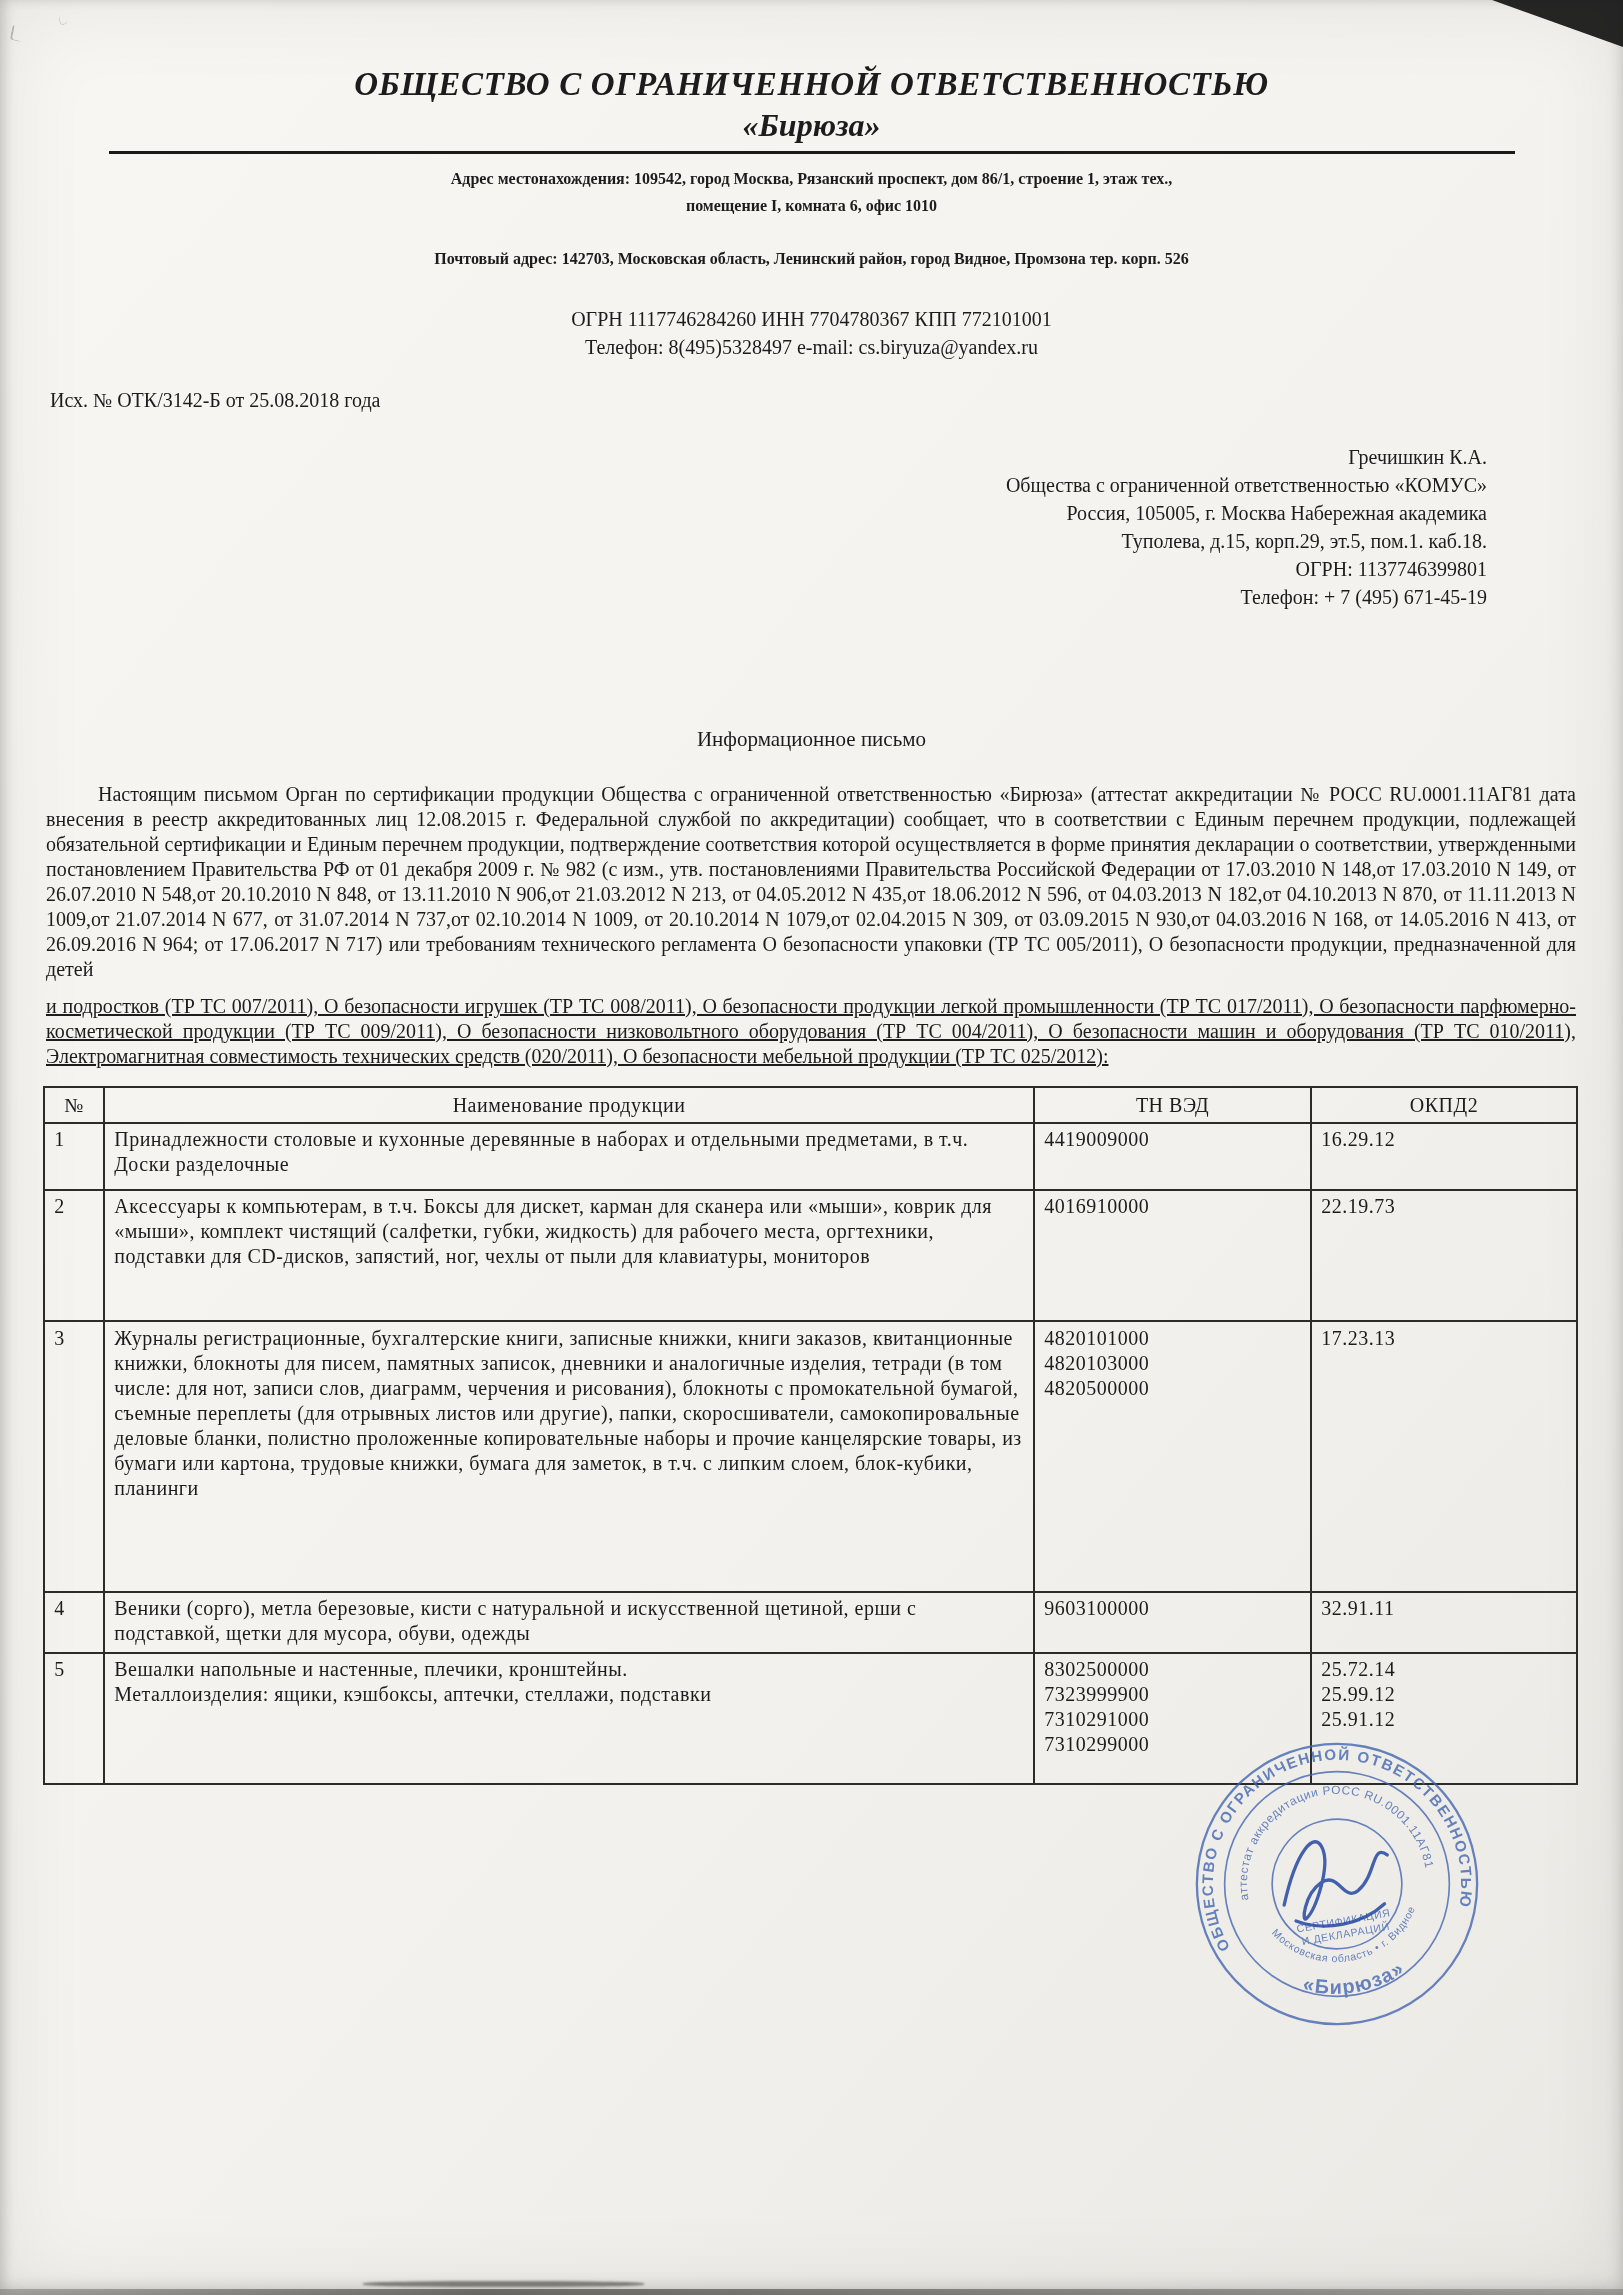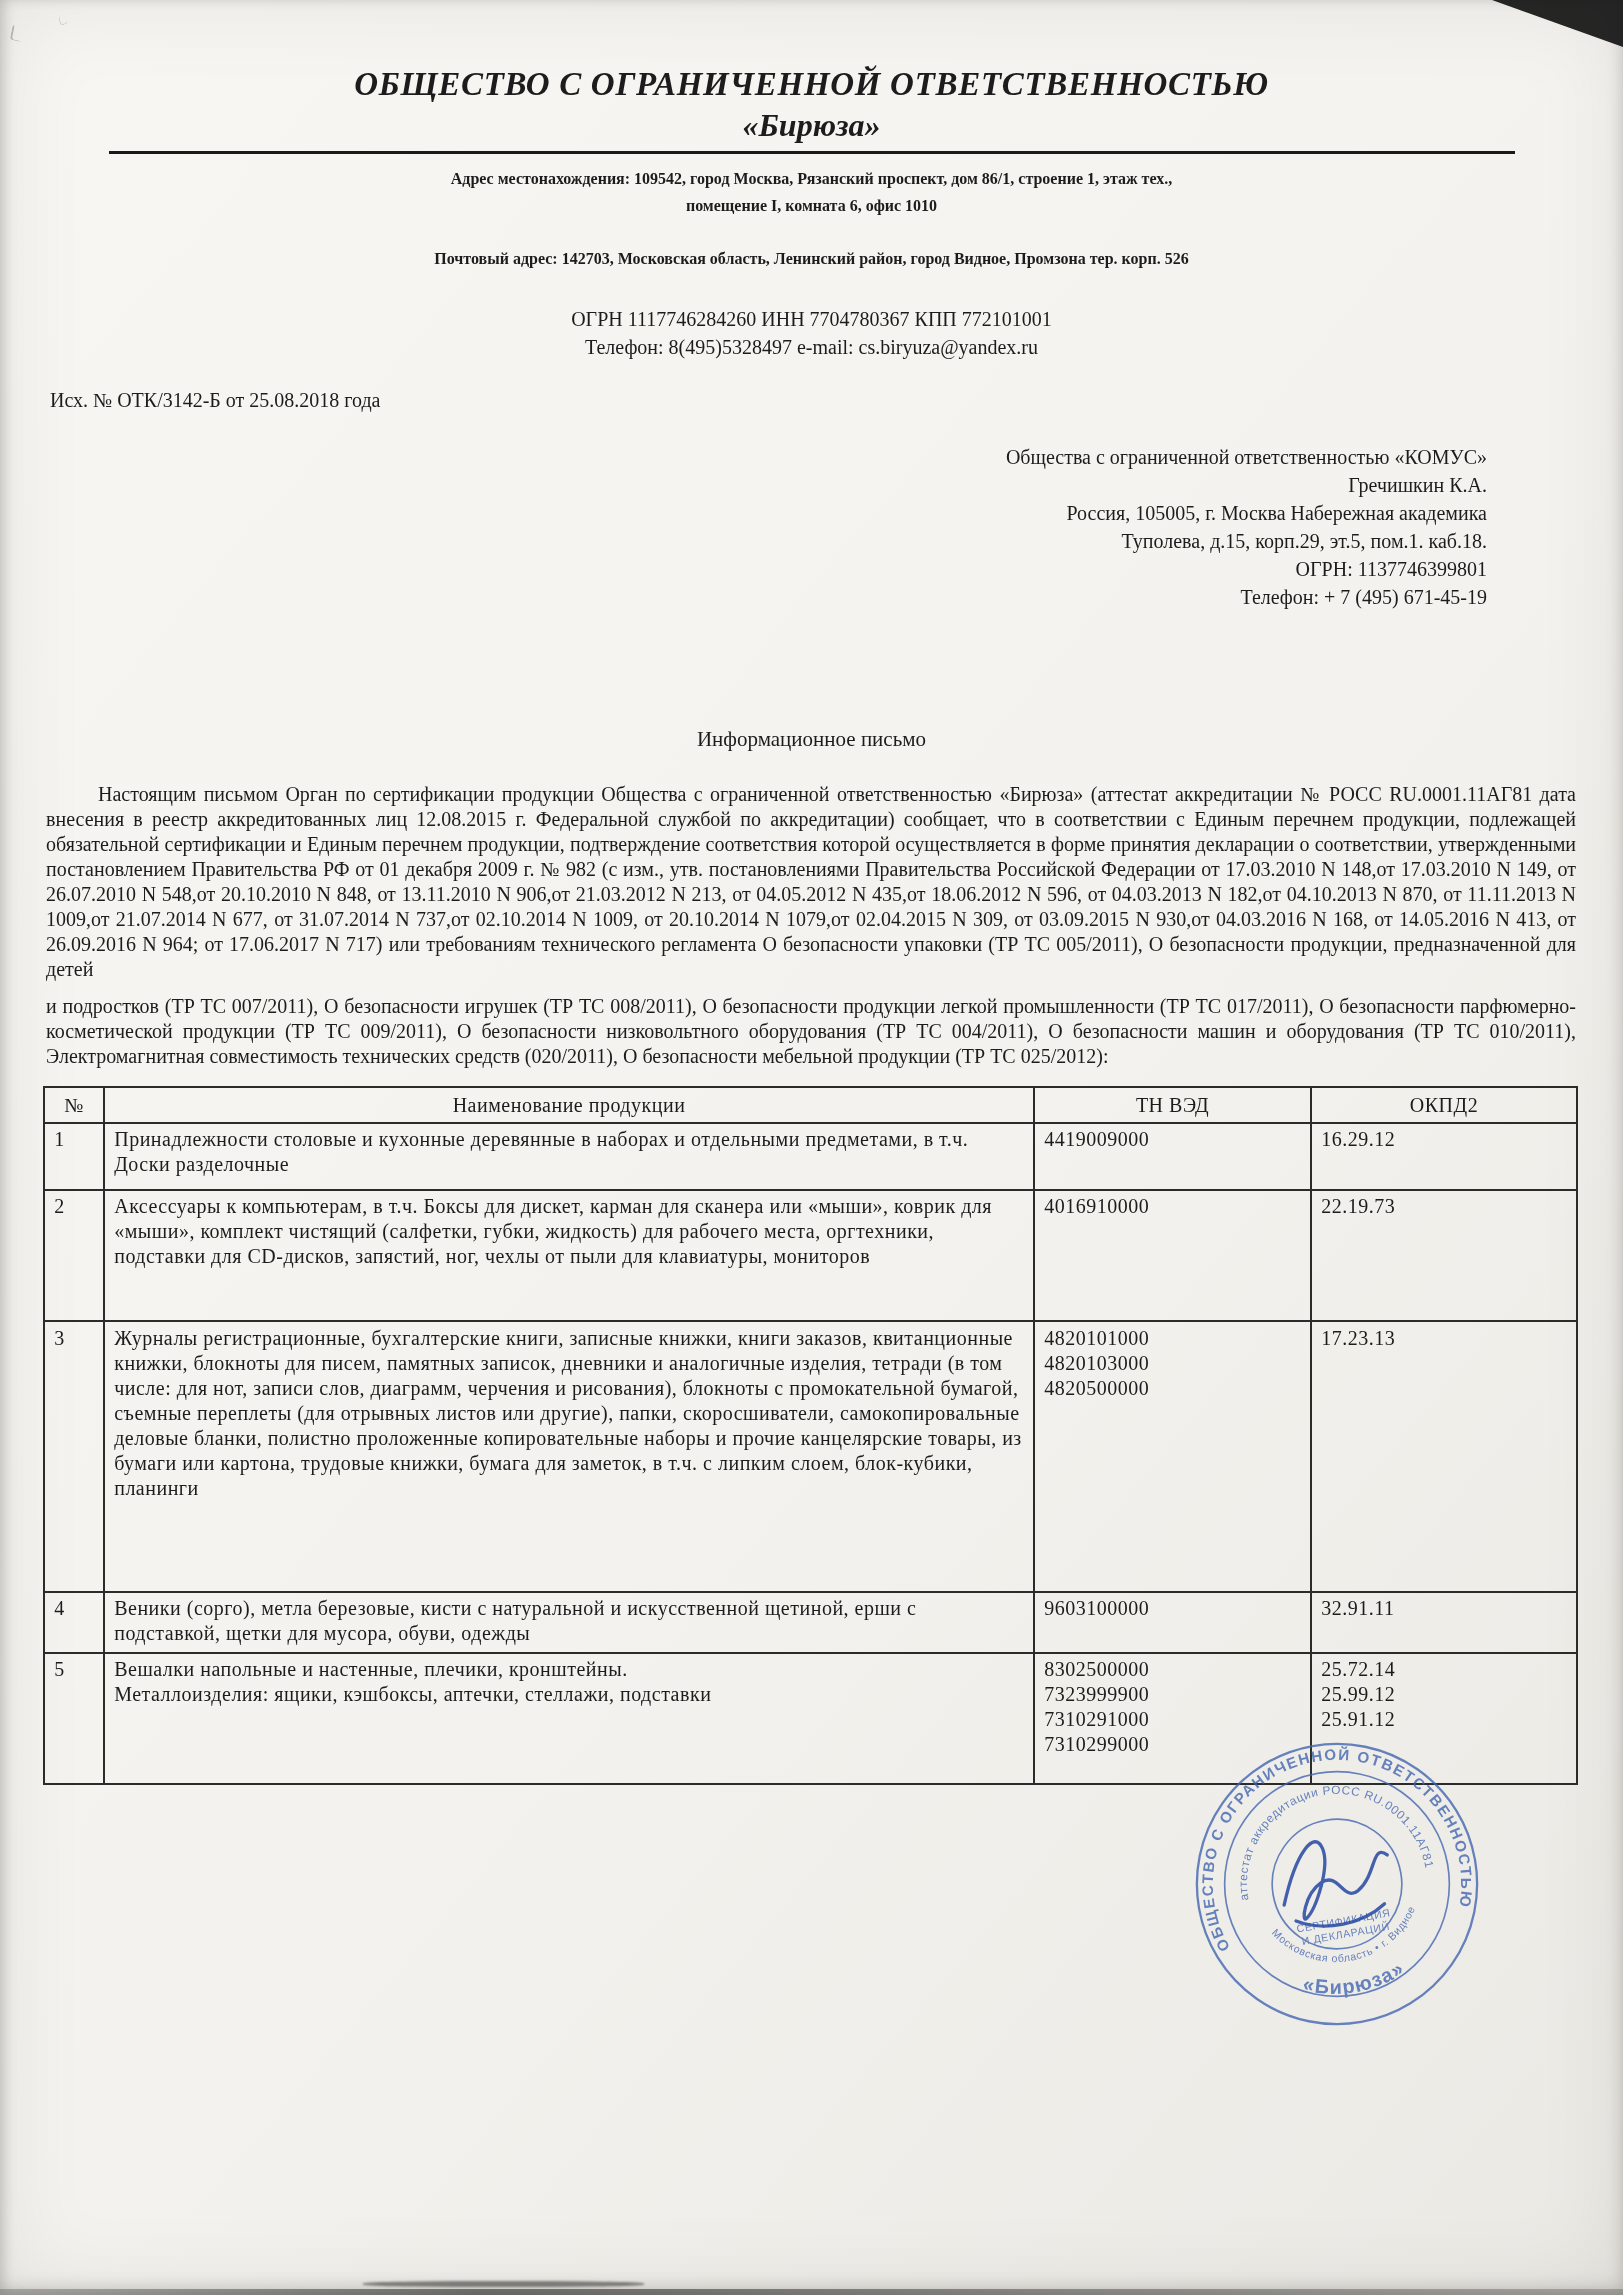--- a/index.html
+++ b/index.html
@@ -71,21 +71,21 @@
     margin-top:30px; padding-right:136px;
     text-align:right; font-size:20px; line-height:28px;
   }
 
   .letter-title {
     margin-top:115px; text-align:center; font-size:21px; line-height:26px;
   }
 
   .body-text { font-size:20px; line-height:25px; text-align:justify; }
   .body-part1 { margin:30px 47px 12px 46px; text-indent:52px; }
-  .body-part2 { margin:0 47px 0 46px; }
+  .body-part2 { margin:0 47px 0 46px;text-decoration:underline; }
 
   
   table.products {
     border-collapse:collapse; table-layout:fixed;
     margin:17px 0 0 43px; width:1533px;
     background:transparent;
   }
   .products col.c-num   { width:60px; }
   .products col.c-name  { width:930px; }
   .products col.c-tnved { width:277px; }
@@ -126,22 +126,22 @@
     <div class="addr">Адрес местонахождения: 109542, город Москва, Рязанский проспект, дом 86/1, строение 1, этаж тех.,</div>
     <div class="addr">помещение I, комната 6, офис 1010</div>
     <div class="addr gap-before">Почтовый адрес: 142703, Московская область, Ленинский район, город Видное, Промзона тер. корп. 526</div>
     <div class="reg-line">ОГРН 1117746284260 ИНН 7704780367 КПП 772101001</div>
     <div class="phone-line">Телефон: 8(495)5328497 e-mail: cs.biryuza@yandex.ru</div>
   </div>
 
   <div class="outgoing">Исх. № ОТК/3142-Б от 25.08.2018 года</div>
 
   <div class="recipient">
+    <div>Гречишкин К.А.</div>
     <div>Общества с ограниченной ответственностью «КОМУС»</div>
-    <div>Гречишкин К.А.</div>
     <div>Россия, 105005, г. Москва Набережная академика</div>
     <div>Туполева, д.15, корп.29, эт.5, пом.1. каб.18.</div>
     <div>ОГРН: 1137746399801</div>
     <div>Телефон: + 7 (495) 671-45-19</div>
   </div>
 
   <div class="letter-title">Информационное письмо</div>
 
   <p class="body-text body-part1">Настоящим письмом Орган по сертификации продукции Общества с ограниченной ответственностью «Бирюза» (аттестат аккредитации № РОСС RU.0001.11АГ81 дата внесения в реестр аккредитованных лиц  12.08.2015 г. Федеральной службой по аккредитации) сообщает, что в соответствии с Единым перечнем продукции, подлежащей обязательной сертификации и Единым перечнем продукции, подтверждение соответствия которой осуществляется в форме принятия декларации о соответствии, утвержденными постановлением Правительства РФ от 01 декабря 2009 г. № 982 (с изм., утв. постановлениями Правительства Российской Федерации от 17.03.2010 N 148,от 17.03.2010 N 149, от 26.07.2010 N 548,от 20.10.2010 N 848, от 13.11.2010 N 906,от 21.03.2012 N 213, от 04.05.2012 N 435,от 18.06.2012 N 596, от 04.03.2013 N 182,от 04.10.2013 N 870, от 11.11.2013 N 1009,от 21.07.2014 N 677, от 31.07.2014 N 737,от 02.10.2014 N 1009, от 20.10.2014 N 1079,от 02.04.2015 N 309, от 03.09.2015 N 930,от 04.03.2016 N 168, от 14.05.2016 N 413, от 26.09.2016 N 964; от 17.06.2017 N 717) или требованиям технического регламента О безопасности упаковки (ТР ТС 005/2011), О безопасности продукции, предназначенной для детей</p>
   <p class="body-text body-part2">и подростков (ТР ТС 007/2011), О безопасности игрушек (ТР ТС 008/2011), О безопасности продукции легкой промышленности (ТР ТС 017/2011), О безопасности парфюмерно-косметической продукции (ТР ТС 009/2011), О безопасности низковольтного оборудования (ТР ТС 004/2011), О безопасности машин и оборудования (ТР ТС 010/2011), Электромагнитная совместимость технических средств (020/2011), О безопасности мебельной продукции (ТР ТС 025/2012):</p>

